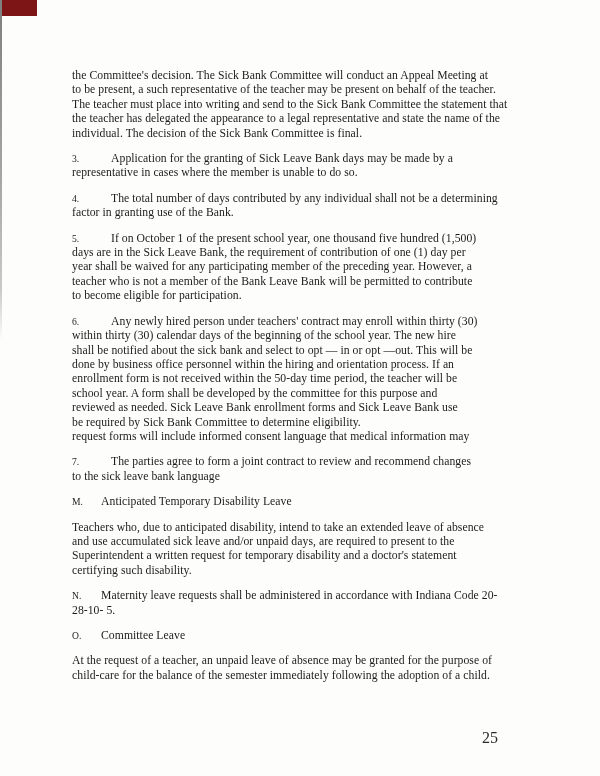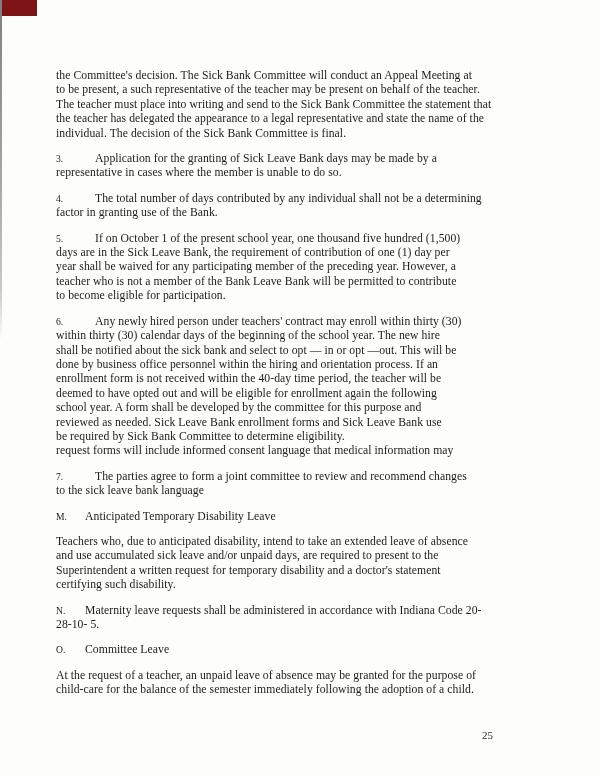--- a/index.html
+++ b/index.html
@@ -11,38 +11,38 @@
   }
   .page {
     position: relative;
     width: 600px; height: 776px;
     background: #fdfdfc;
     color: #1c1c1c;
   }
   .doc-body {
     padding: 69px 20px 0 56px;
   }
-  .block { margin: 0 0 11px 0; }
+  .block { margin: 0 0 11px 16px; }
   .line {
     font-size: 11.7px;
     line-height: 14.4px;
     white-space: nowrap;
     letter-spacing: 0.05px;
   }
   .marker {
     display: inline-block;
     font-size: 9.6px;
     vertical-align: baseline;
   }
   .marker.num    { width: 39px; }
   .marker.letter { width: 29px; }
   .page-number {
     position: absolute;
     top: 729px; left: 482px;
-    font-size: 11px;
+    font-size: 16px;
     color: #2a2a2a;
   }
   .edge-line {
     position: absolute;
     left: 0; top: 0;
     width: 2px; height: 340px;
     background: linear-gradient(to bottom, #7e7e7e 0%, #a8a8a8 55%, #c9c9c9 85%, rgba(200,200,200,0) 100%);
   }
   .red-mark {
     position: absolute;
@@ -77,29 +77,28 @@
         <div class="line">days are in the Sick Leave Bank, the requirement of contribution of one (1) day per</div>
         <div class="line">year shall be waived for any participating member of the preceding year. However, a</div>
         <div class="line">teacher who is not a member of the Bank Leave Bank will be permitted to contribute</div>
         <div class="line">to become eligible for participation.</div>
       </div>
       <div class="block">
         <div class="line"><span class="marker num">6.</span><span>Any newly hired person under teachers' contract may enroll within thirty (30)</span></div>
         <div class="line">within thirty (30) calendar days of the beginning of the school year. The new hire</div>
         <div class="line">shall be notified about the sick bank and select to opt — in or opt —out. This will be</div>
         <div class="line">done by business office personnel within the hiring and orientation process. If an</div>
-        <div class="line">enrollment form is not received within the 40-day time period, the teacher will be</div>
-        <div class="line">deemed to have opted out and will be eligible for enrollment again the following</div>
+        <div class="line">enrollment form is not received within the 50-day time period, the teacher will be</div>
         <div class="line">school year. A form shall be developed by the committee for this purpose and</div>
         <div class="line">reviewed as needed. Sick Leave Bank enrollment forms and Sick Leave Bank use</div>
         <div class="line">be required by Sick Bank Committee to determine eligibility.</div>
         <div class="line">request forms will include informed consent language that medical information may</div>
       </div>
       <div class="block">
-        <div class="line"><span class="marker num">7.</span><span>The parties agree to form a joint committee to review and recommend changes</span></div>
+        <div class="line"><span class="marker num">7.</span><span>The parties agree to form a joint contract to review and recommend changes</span></div>
         <div class="line">to the sick leave bank language</div>
       </div>
       <div class="block">
         <div class="line"><span class="marker letter">M.</span><span>Anticipated Temporary Disability Leave</span></div>
       </div>
       <div class="block">
         <div class="line">Teachers who, due to anticipated disability, intend to take an extended leave of absence</div>
         <div class="line">and use accumulated sick leave and/or unpaid days, are required to present to the</div>
         <div class="line">Superintendent a written request for temporary disability and a doctor's statement</div>
         <div class="line">certifying such disability.</div>

